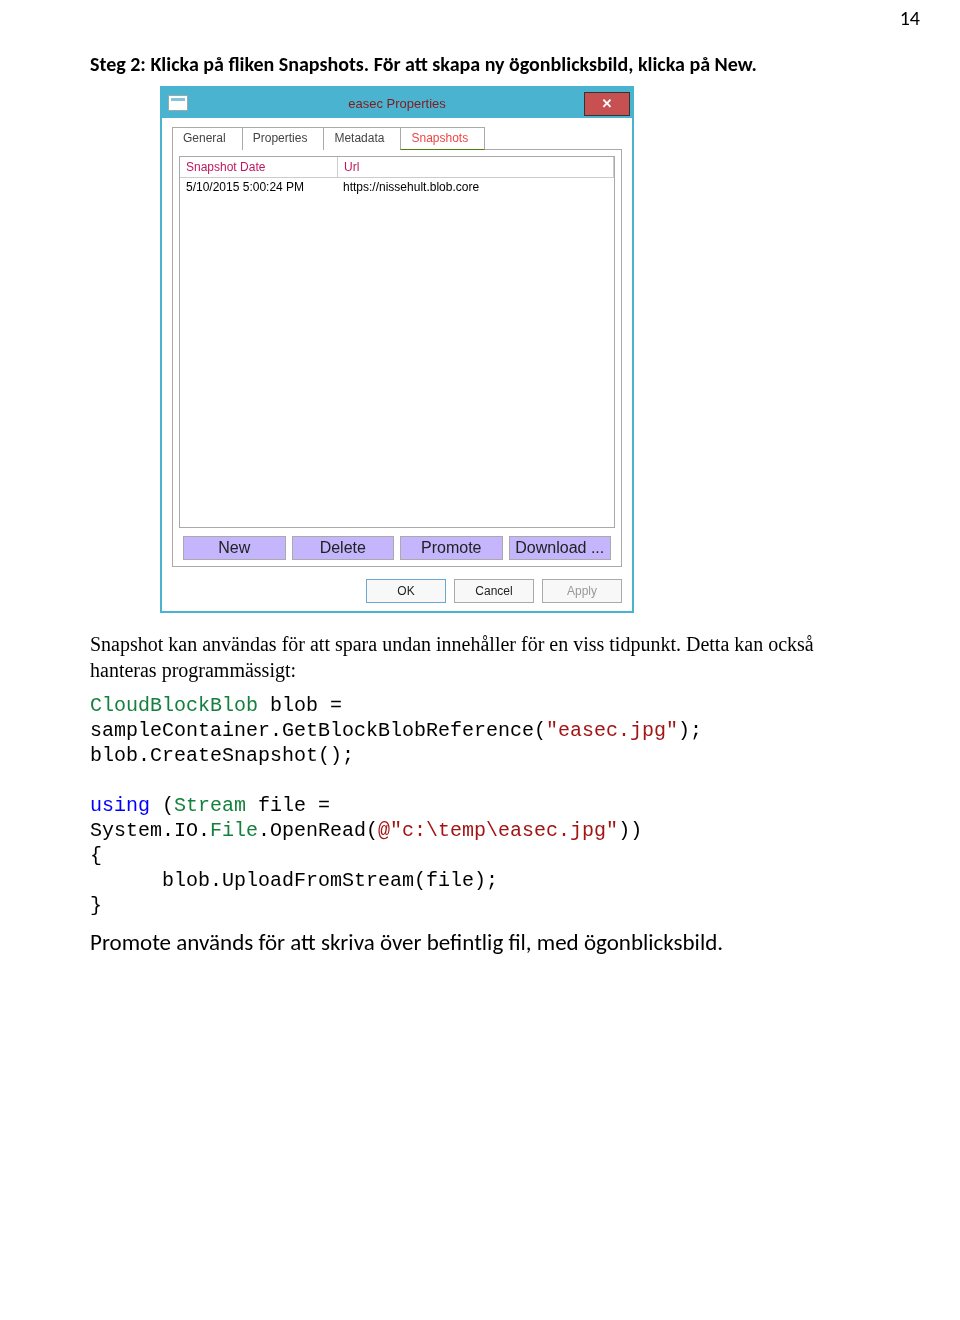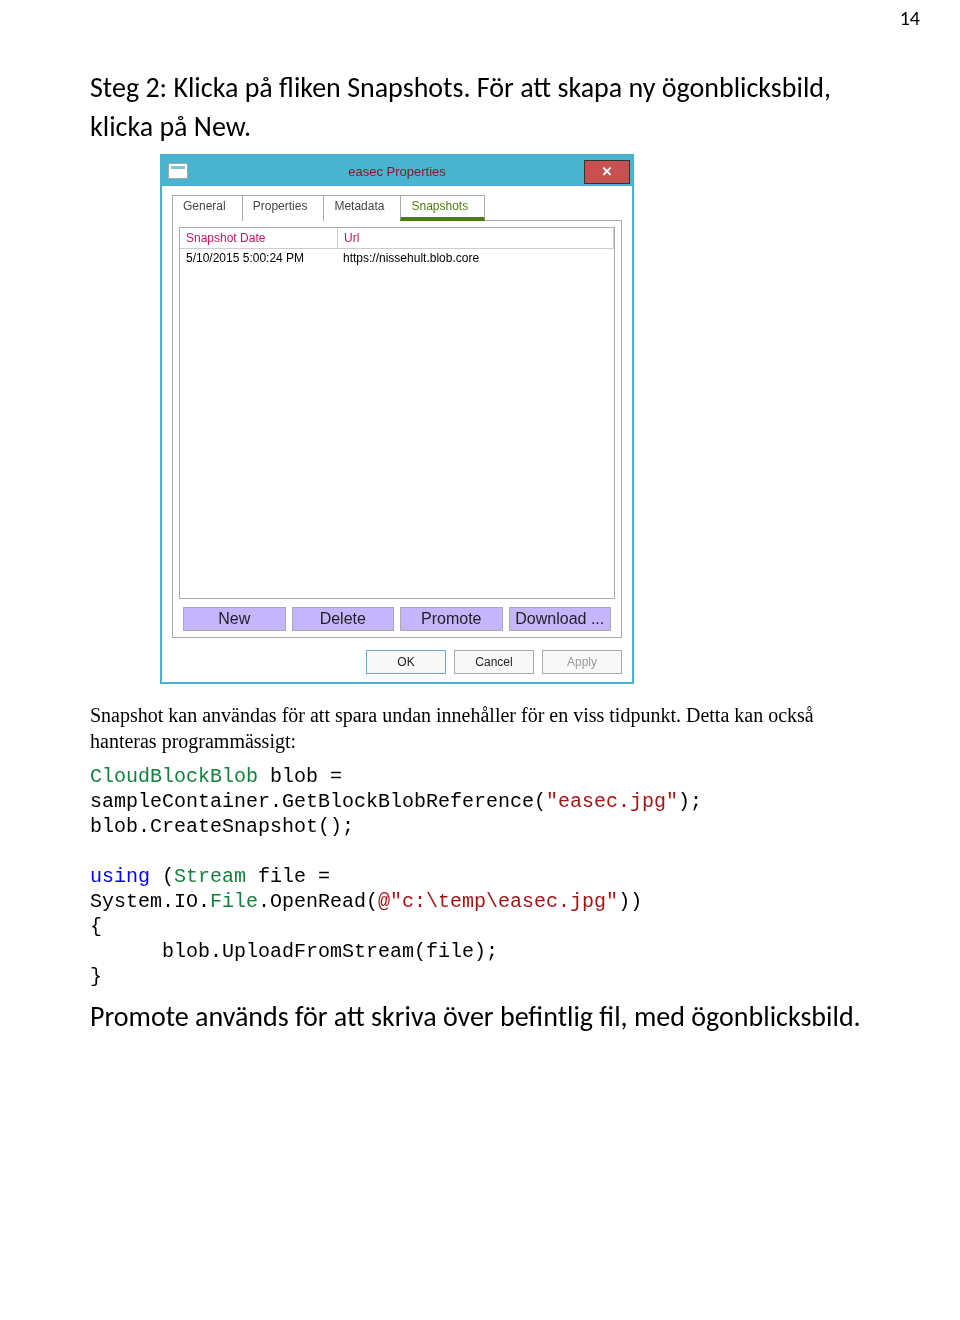--- a/index.html
+++ b/index.html
@@ -15,23 +15,24 @@
     padding: 20px 90px 20px 90px;
     position: relative;
   }
   .page-number {
     position: absolute;
     top: 6px;
     right: 40px;
     font-size: 20px;
   }
   .step-text {
-    font-size: 28px;
+    font-size: 20px;
     line-height: 1.4;
-    margin: 48px 0 8px 0;
+    margin: 30px 0 8px 0;
+    font-weight: bold;
   }
 
   
   .dialog {
     width: 470px;
     margin: 0 0 0 70px;
     border: 2px solid #4ab3d0;
     background: #fff;
     font-family: "Segoe UI", Tahoma, sans-serif;
     font-size: 12px;
@@ -94,22 +95,22 @@
     border-bottom:none;
     background:#fff;
     margin-right:-1px;
     font-size:12px;
     position:relative;
     top:1px;
     color:#444;
   }
   .tab.active {
     background:#fff;
-    border-bottom:4px solid #4d7c0f;
-    color:#4d7c0f;
+    border-bottom:1px solid #4d7c0f;
+    color:#ef4444;
     z-index:2;
   }
   .tab-content {
     border:1px solid #aaa;
     border-top:none;
     padding:6px;
     background:#fff;
   }
   .listview {
     border:1px solid #aaa;
@@ -189,21 +190,21 @@
     font-size: 20px;
     line-height:1.25;
     white-space: pre;
     margin: 6px 0 10px 0;
   }
   .c-type  { color:#15803d;text-align:center; }
   .c-kw    { color:#0000ff; }
   .c-str   { color:#a31515; }
 
   .bottom-line {
-    font-size:28px;
+    font-size:23px;
     margin-top:6px;
   }
 </style>
 </head>
 <body>
 
 <div class="page">
   <div class="page-number">14</div>
 
   <p class="step-text">Steg 2: Klicka på fliken Snapshots. För att skapa ny ögonblicksbild, klicka på New.</p>

